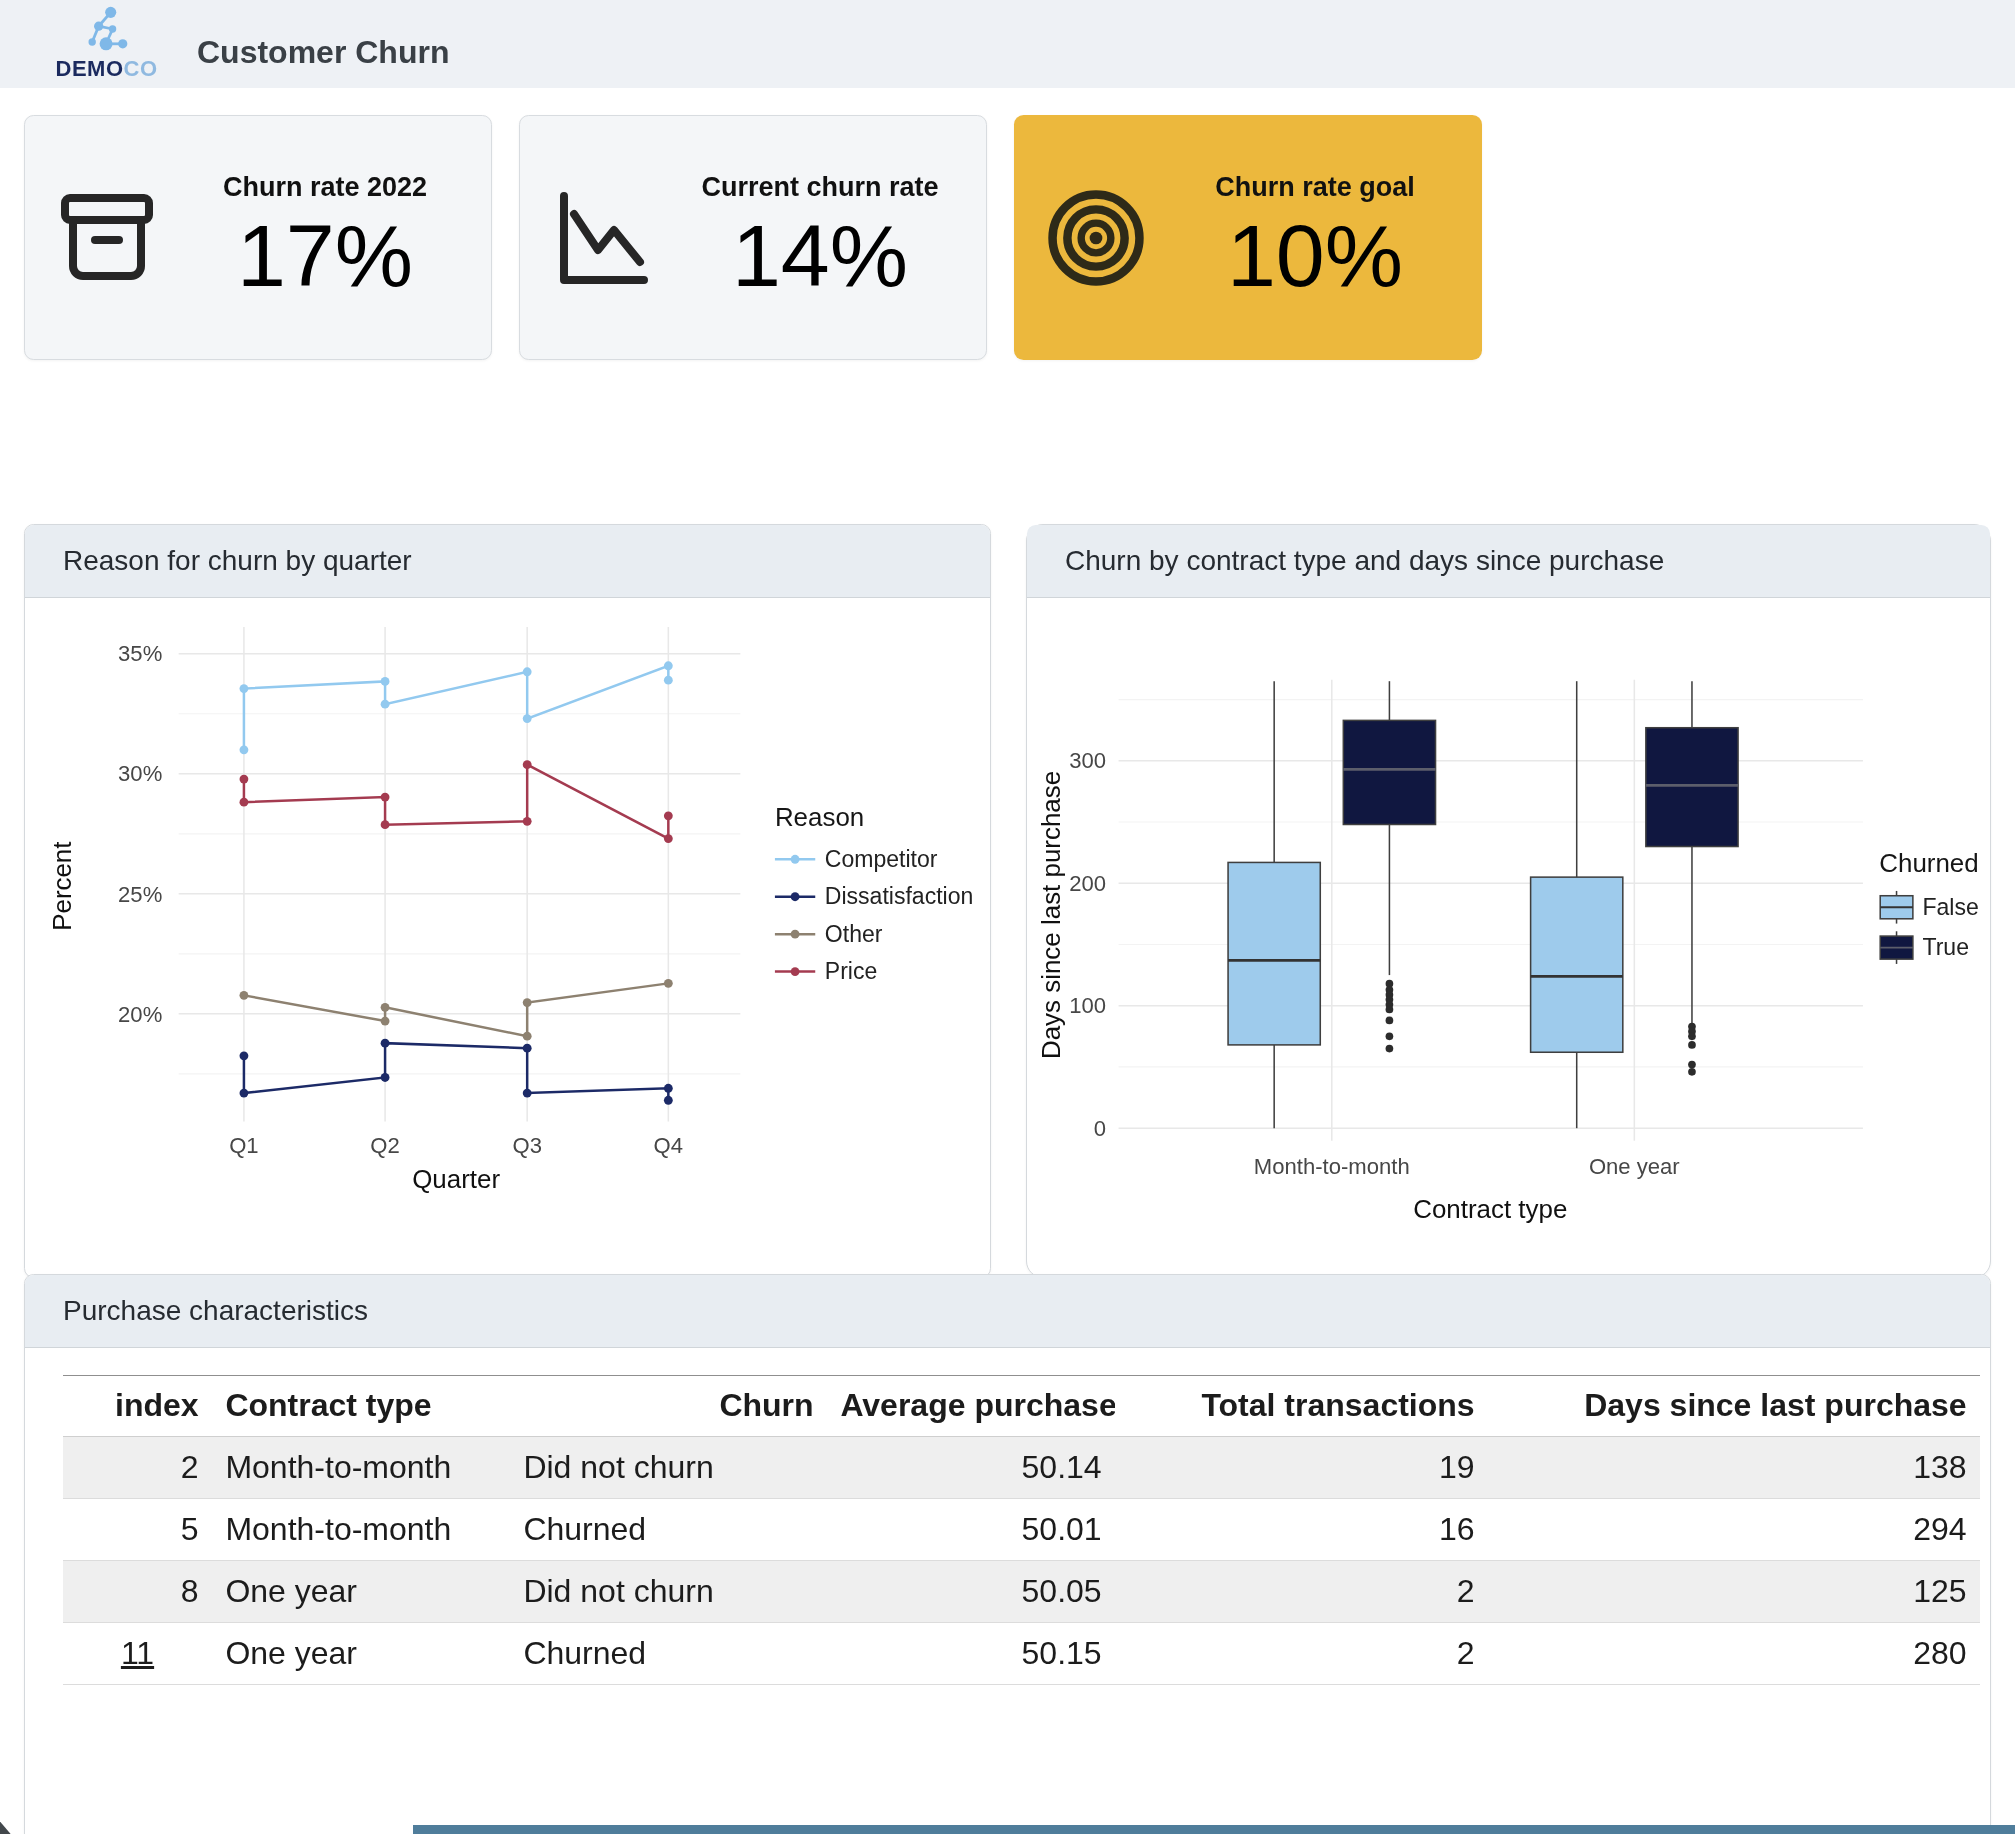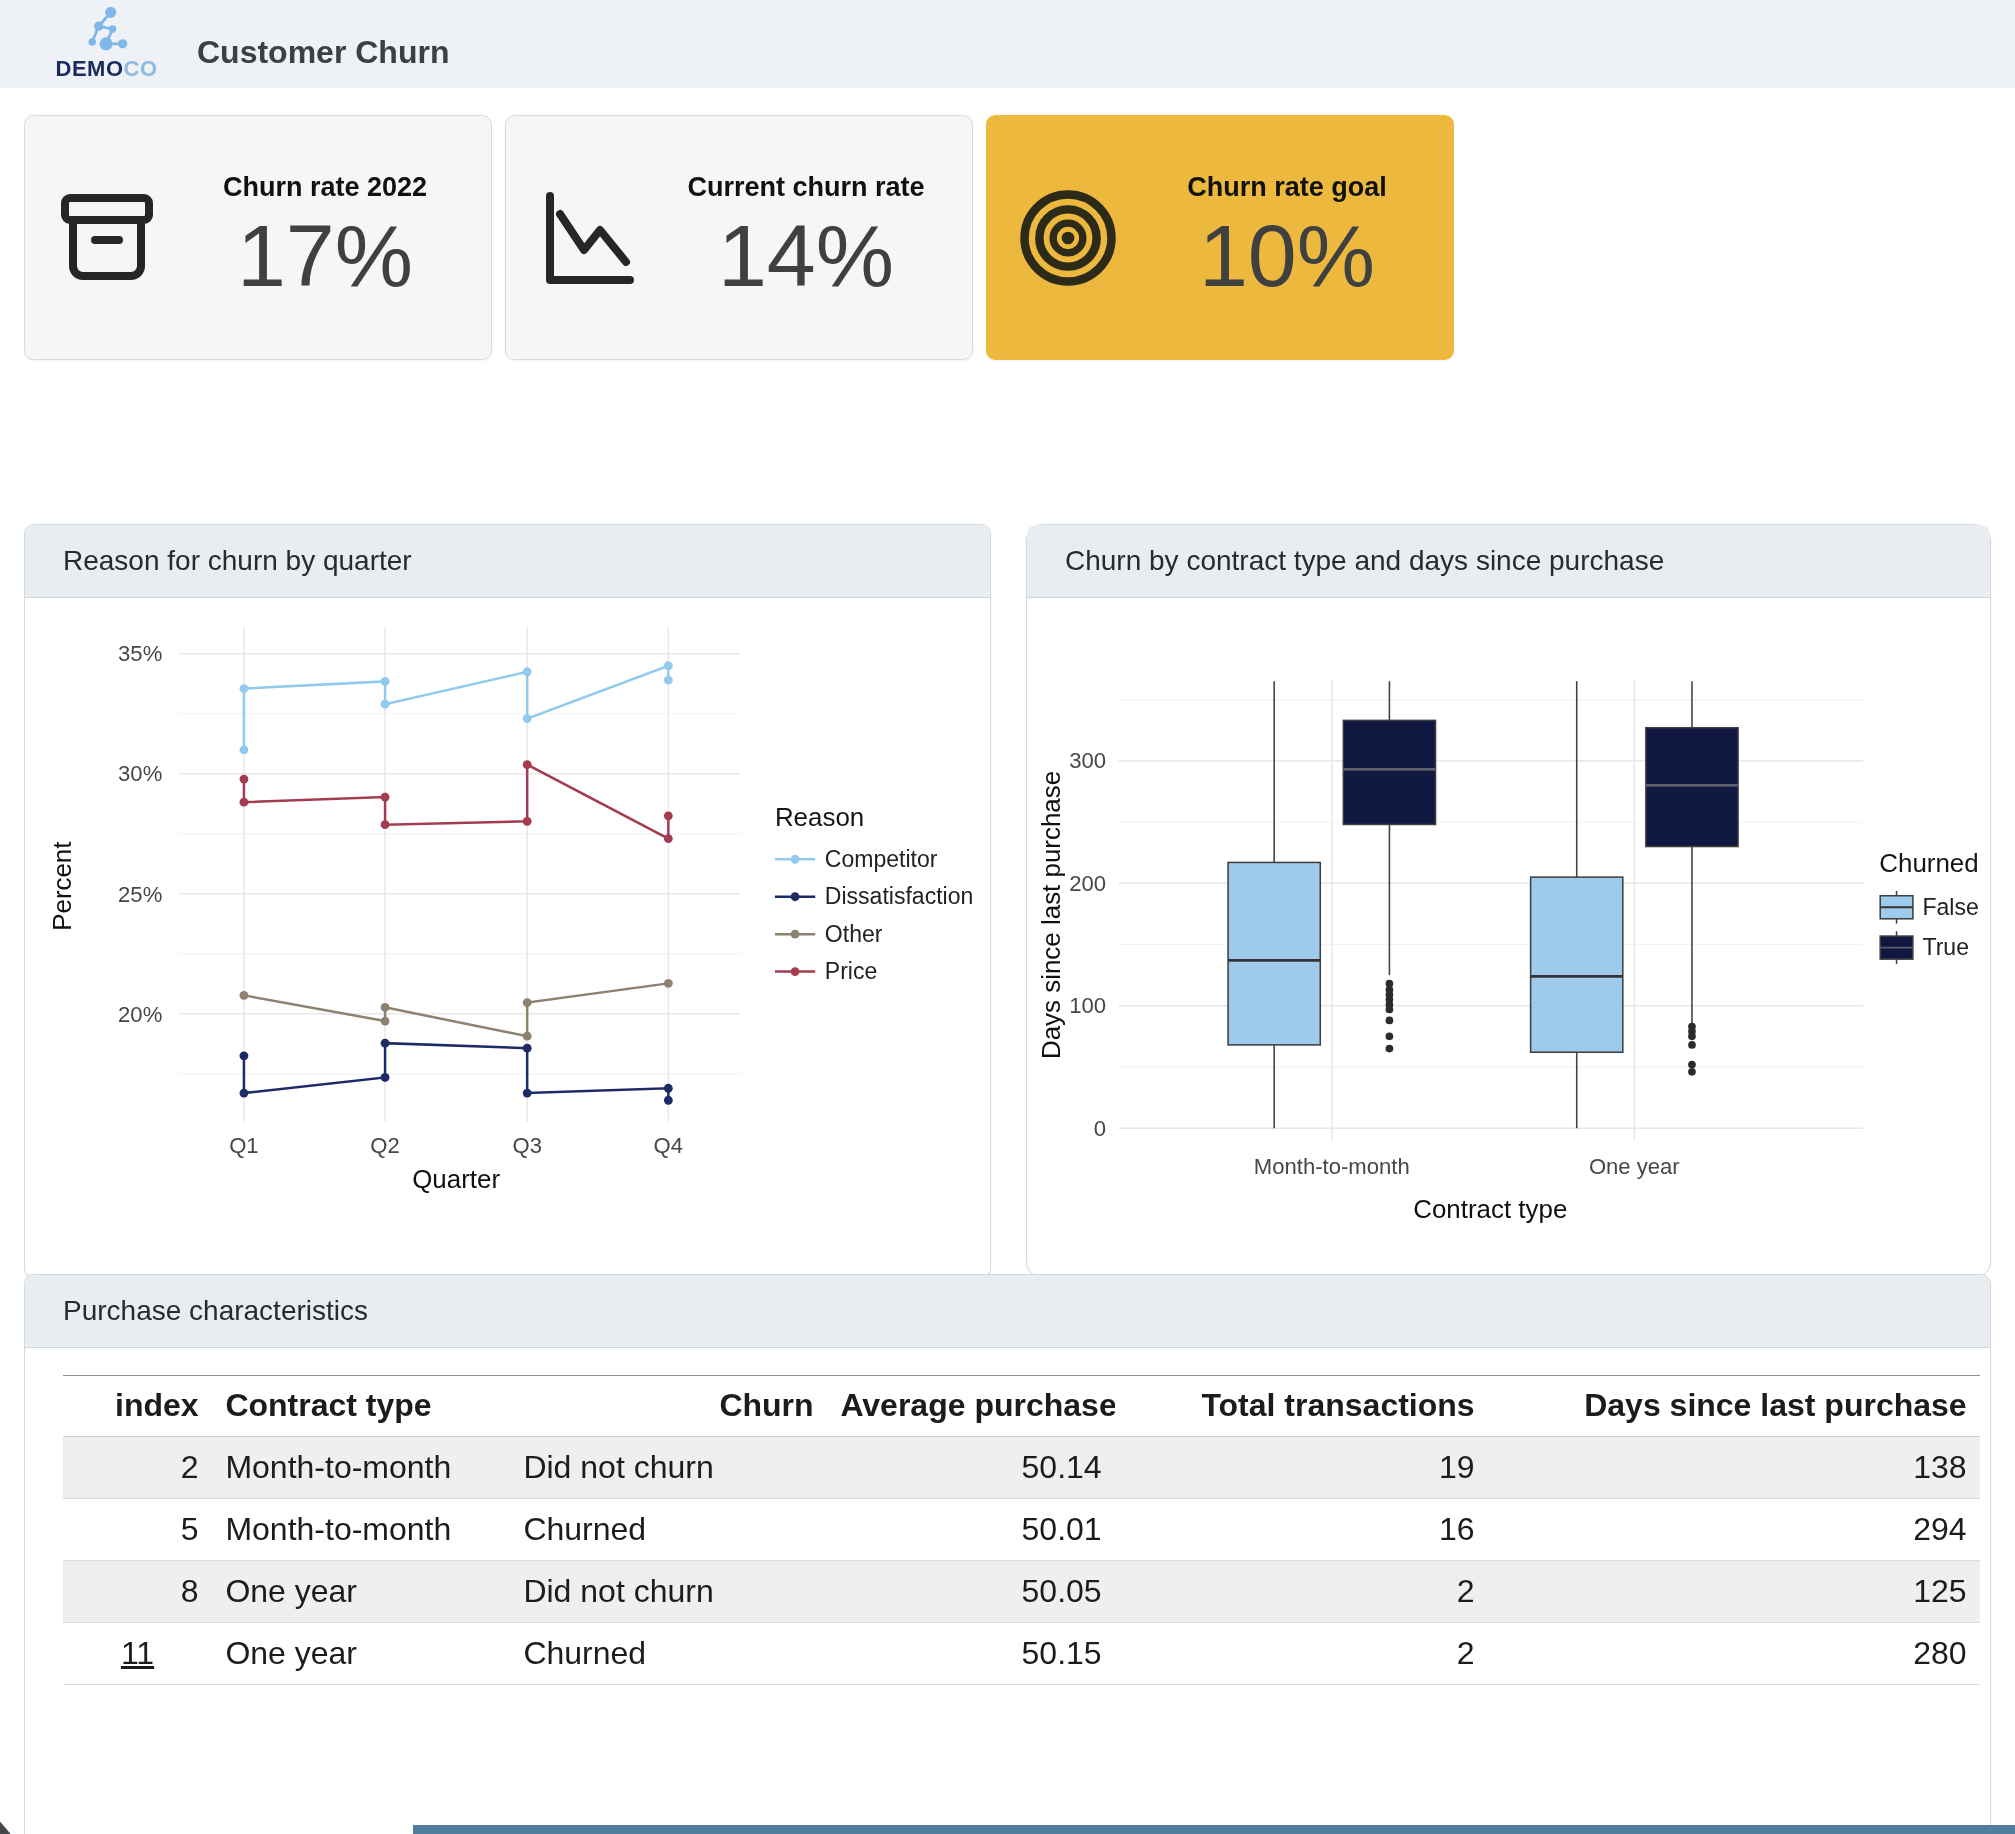--- a/index.html
+++ b/index.html
@@ -11,28 +11,28 @@
   .logo-block{position:absolute;left:42px;top:3.8px;width:129px;text-align:center;}
   .logo-text{font-size:22px;font-weight:bold;letter-spacing:0.5px;color:#1b2a5e;line-height:1;}
   .logo-text .co{color:#8fb9e0;font-weight:bold;}
   .app-title{position:absolute;left:197px;top:8px;height:88px;line-height:88px;
              font-size:32px;font-weight:600;color:#3a4046;}
   .tab-bar{position:absolute;left:569px;top:0;height:88px;display:flex;}
   .tab{height:88px;line-height:88px;padding:0 35px;font-size:26px;color:#33373b;cursor:pointer;}
   .tab.active{background:#d6dfe7;color:#16265c;}
 
   
-  .kpi-row{position:absolute;left:24px;top:115px;display:flex;gap:13px;}
+  .kpi-row{position:absolute;left:24px;top:115px;display:flex;gap:27px;}
   .kpi-card{width:468px;height:245px;background:#f4f6f8;border:1px solid #d8dce0;border-radius:9.6px;
             box-shadow:0 1px 2.9px rgba(0,0,0,.05);display:flex;align-items:center;box-sizing:border-box;}
   .kpi-card.gold{border:none;}
   .kpi-icon{width:163px;display:flex;justify-content:center;align-items:center;flex:0 0 auto;}
   .kpi-content{flex:1 1 auto;text-align:center;padding-right:29px;}
   .kpi-title{font-size:27px;font-weight:600;color:#111;margin-bottom:5.8px;}
-  .kpi-value{font-size:88px;font-weight:400;color:#404040;line-height:1.08;}
+  .kpi-value{font-size:88px;font-weight:400;color:#000000;line-height:1.08;}
 
   
   .panel{position:absolute;background:#fff;border:1px solid #d5d9dd;border-radius:9.6px;
          box-shadow:0 1px 2.9px rgba(0,0,0,.05);box-sizing:border-box;}
   .panel-header{height:72px;background:#e8edf2;border-bottom:1px solid #d0d5d9;
                 border-radius:8.6px 8.6px 0 0;display:flex;align-items:center;padding-left:38px;
                 font-size:28px;font-weight:500;color:#262b31;}
   #line-panel{left:24px;top:524px;width:967px;height:754px;}
   #box-panel{left:1026px;top:524px;width:965px;height:754px;border-radius:17px;}
   #table-panel{left:24px;top:1274px;width:1967px;height:609px;}

